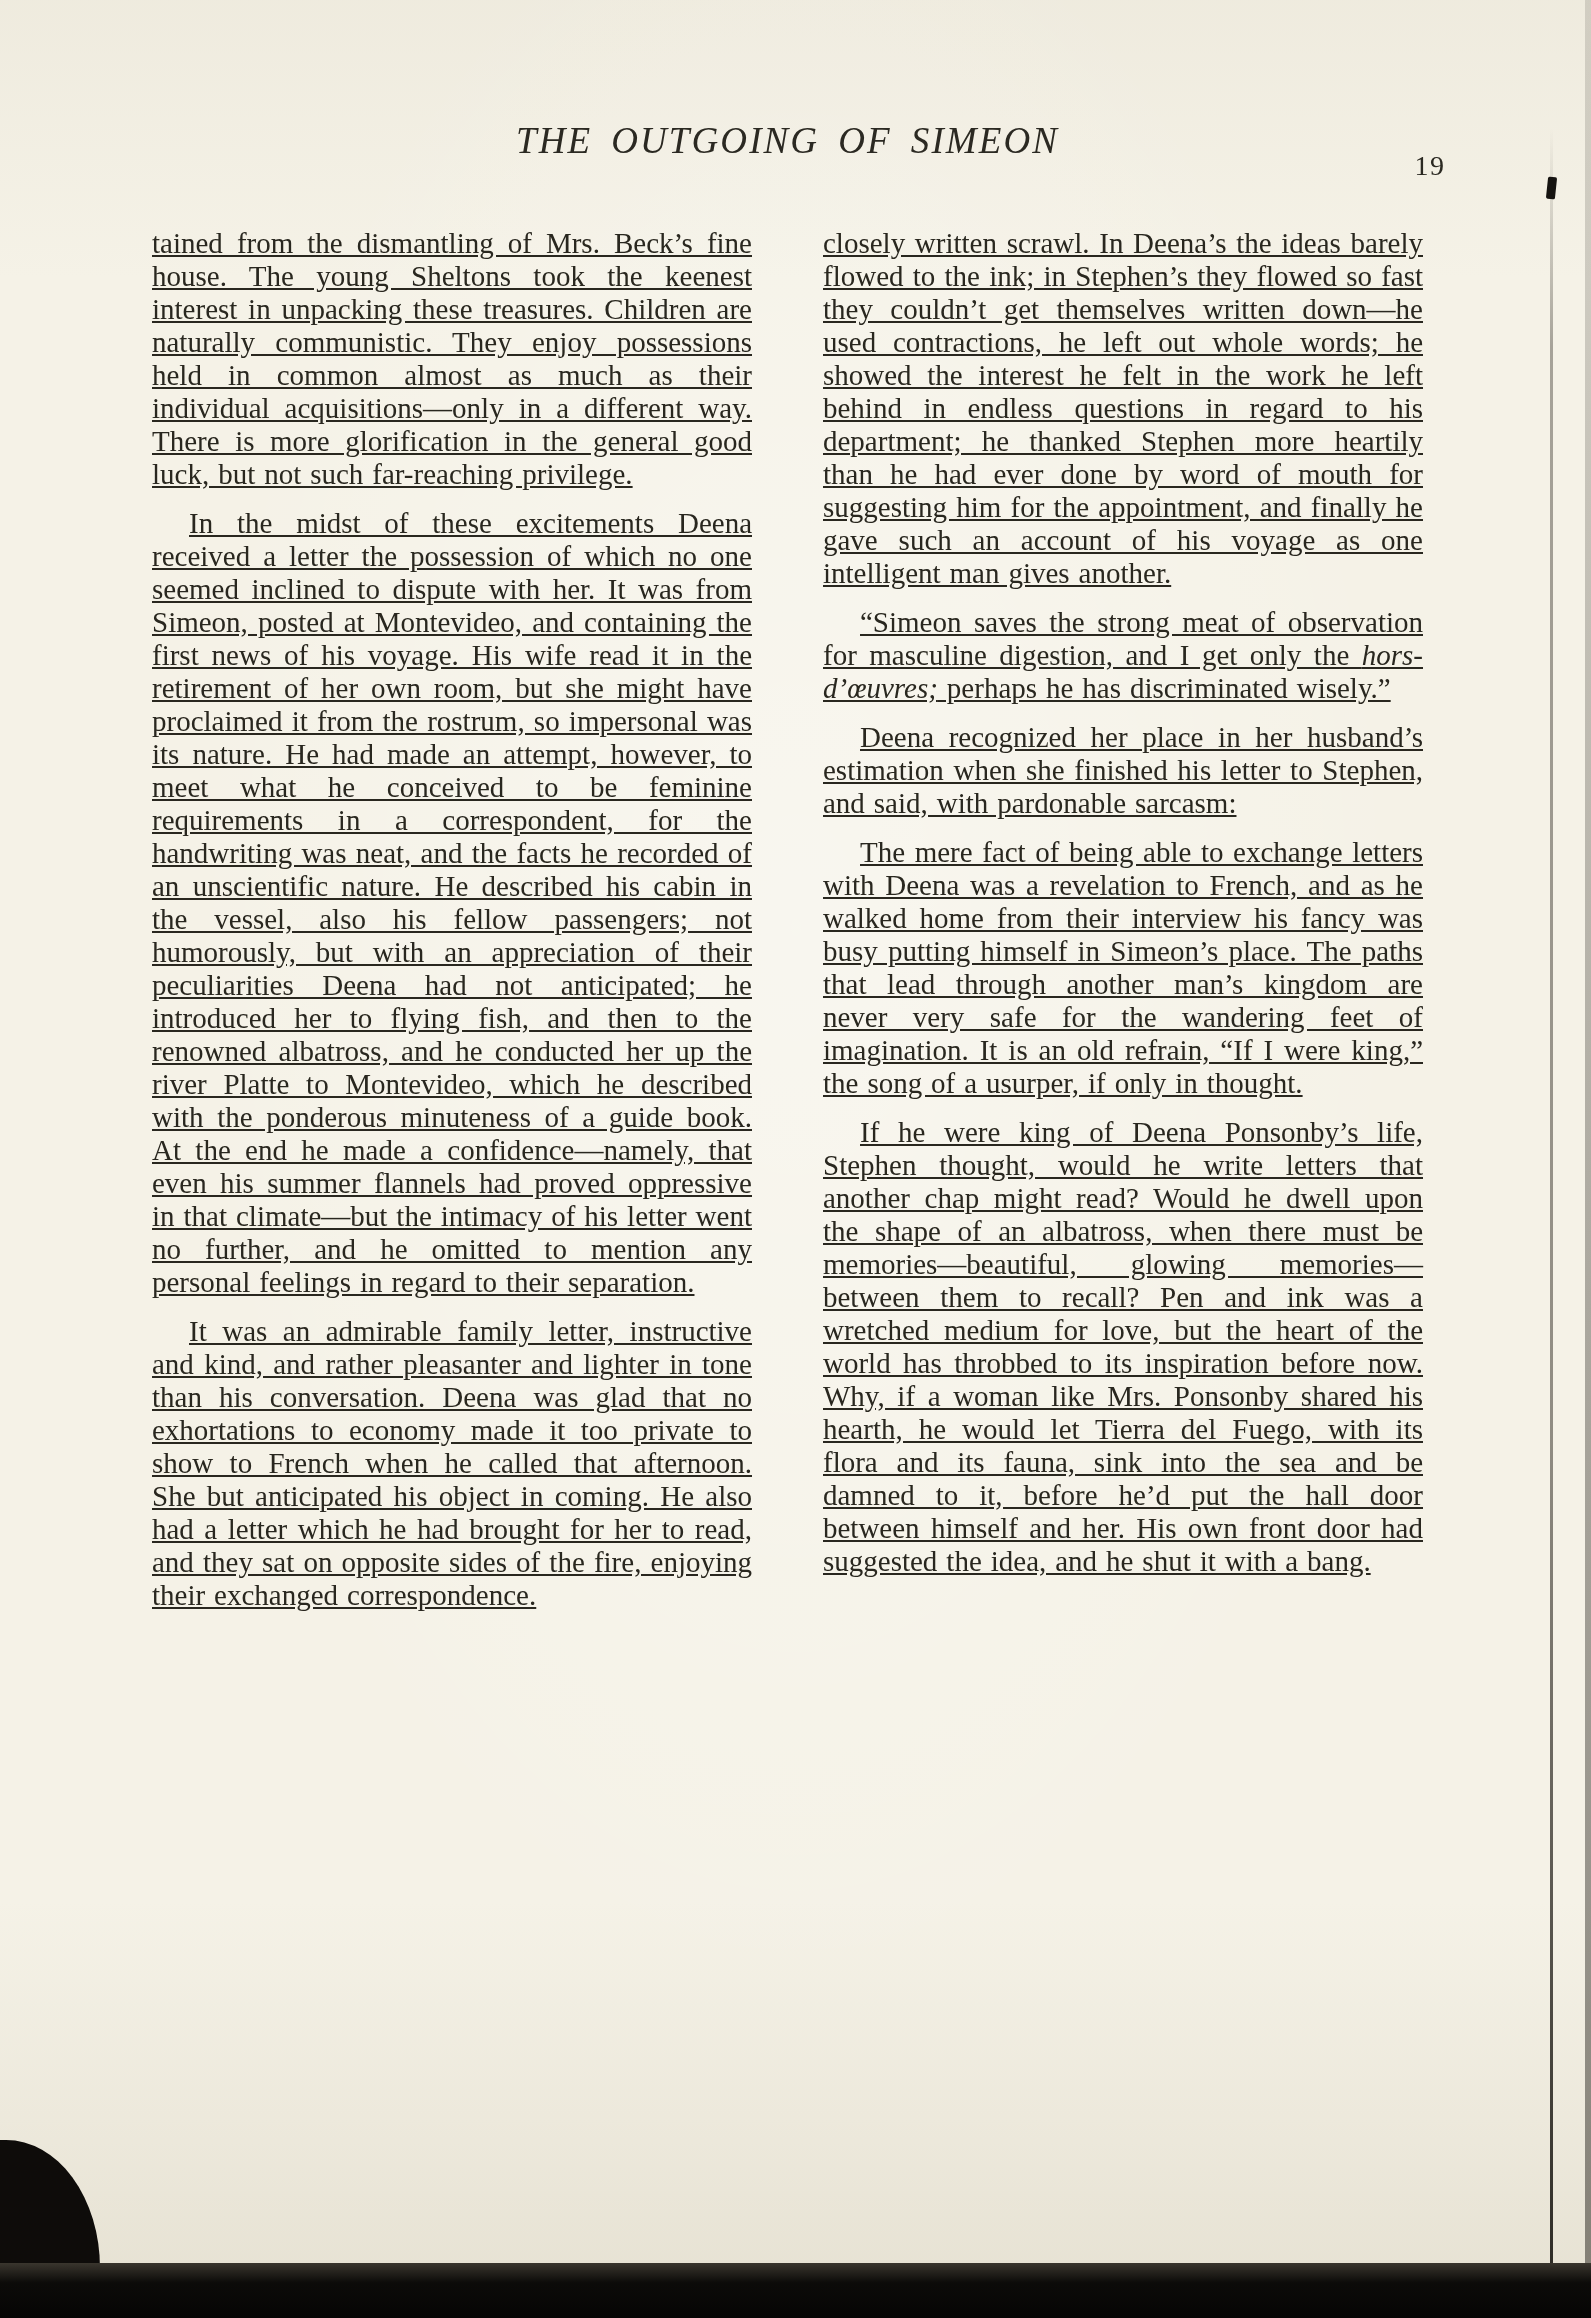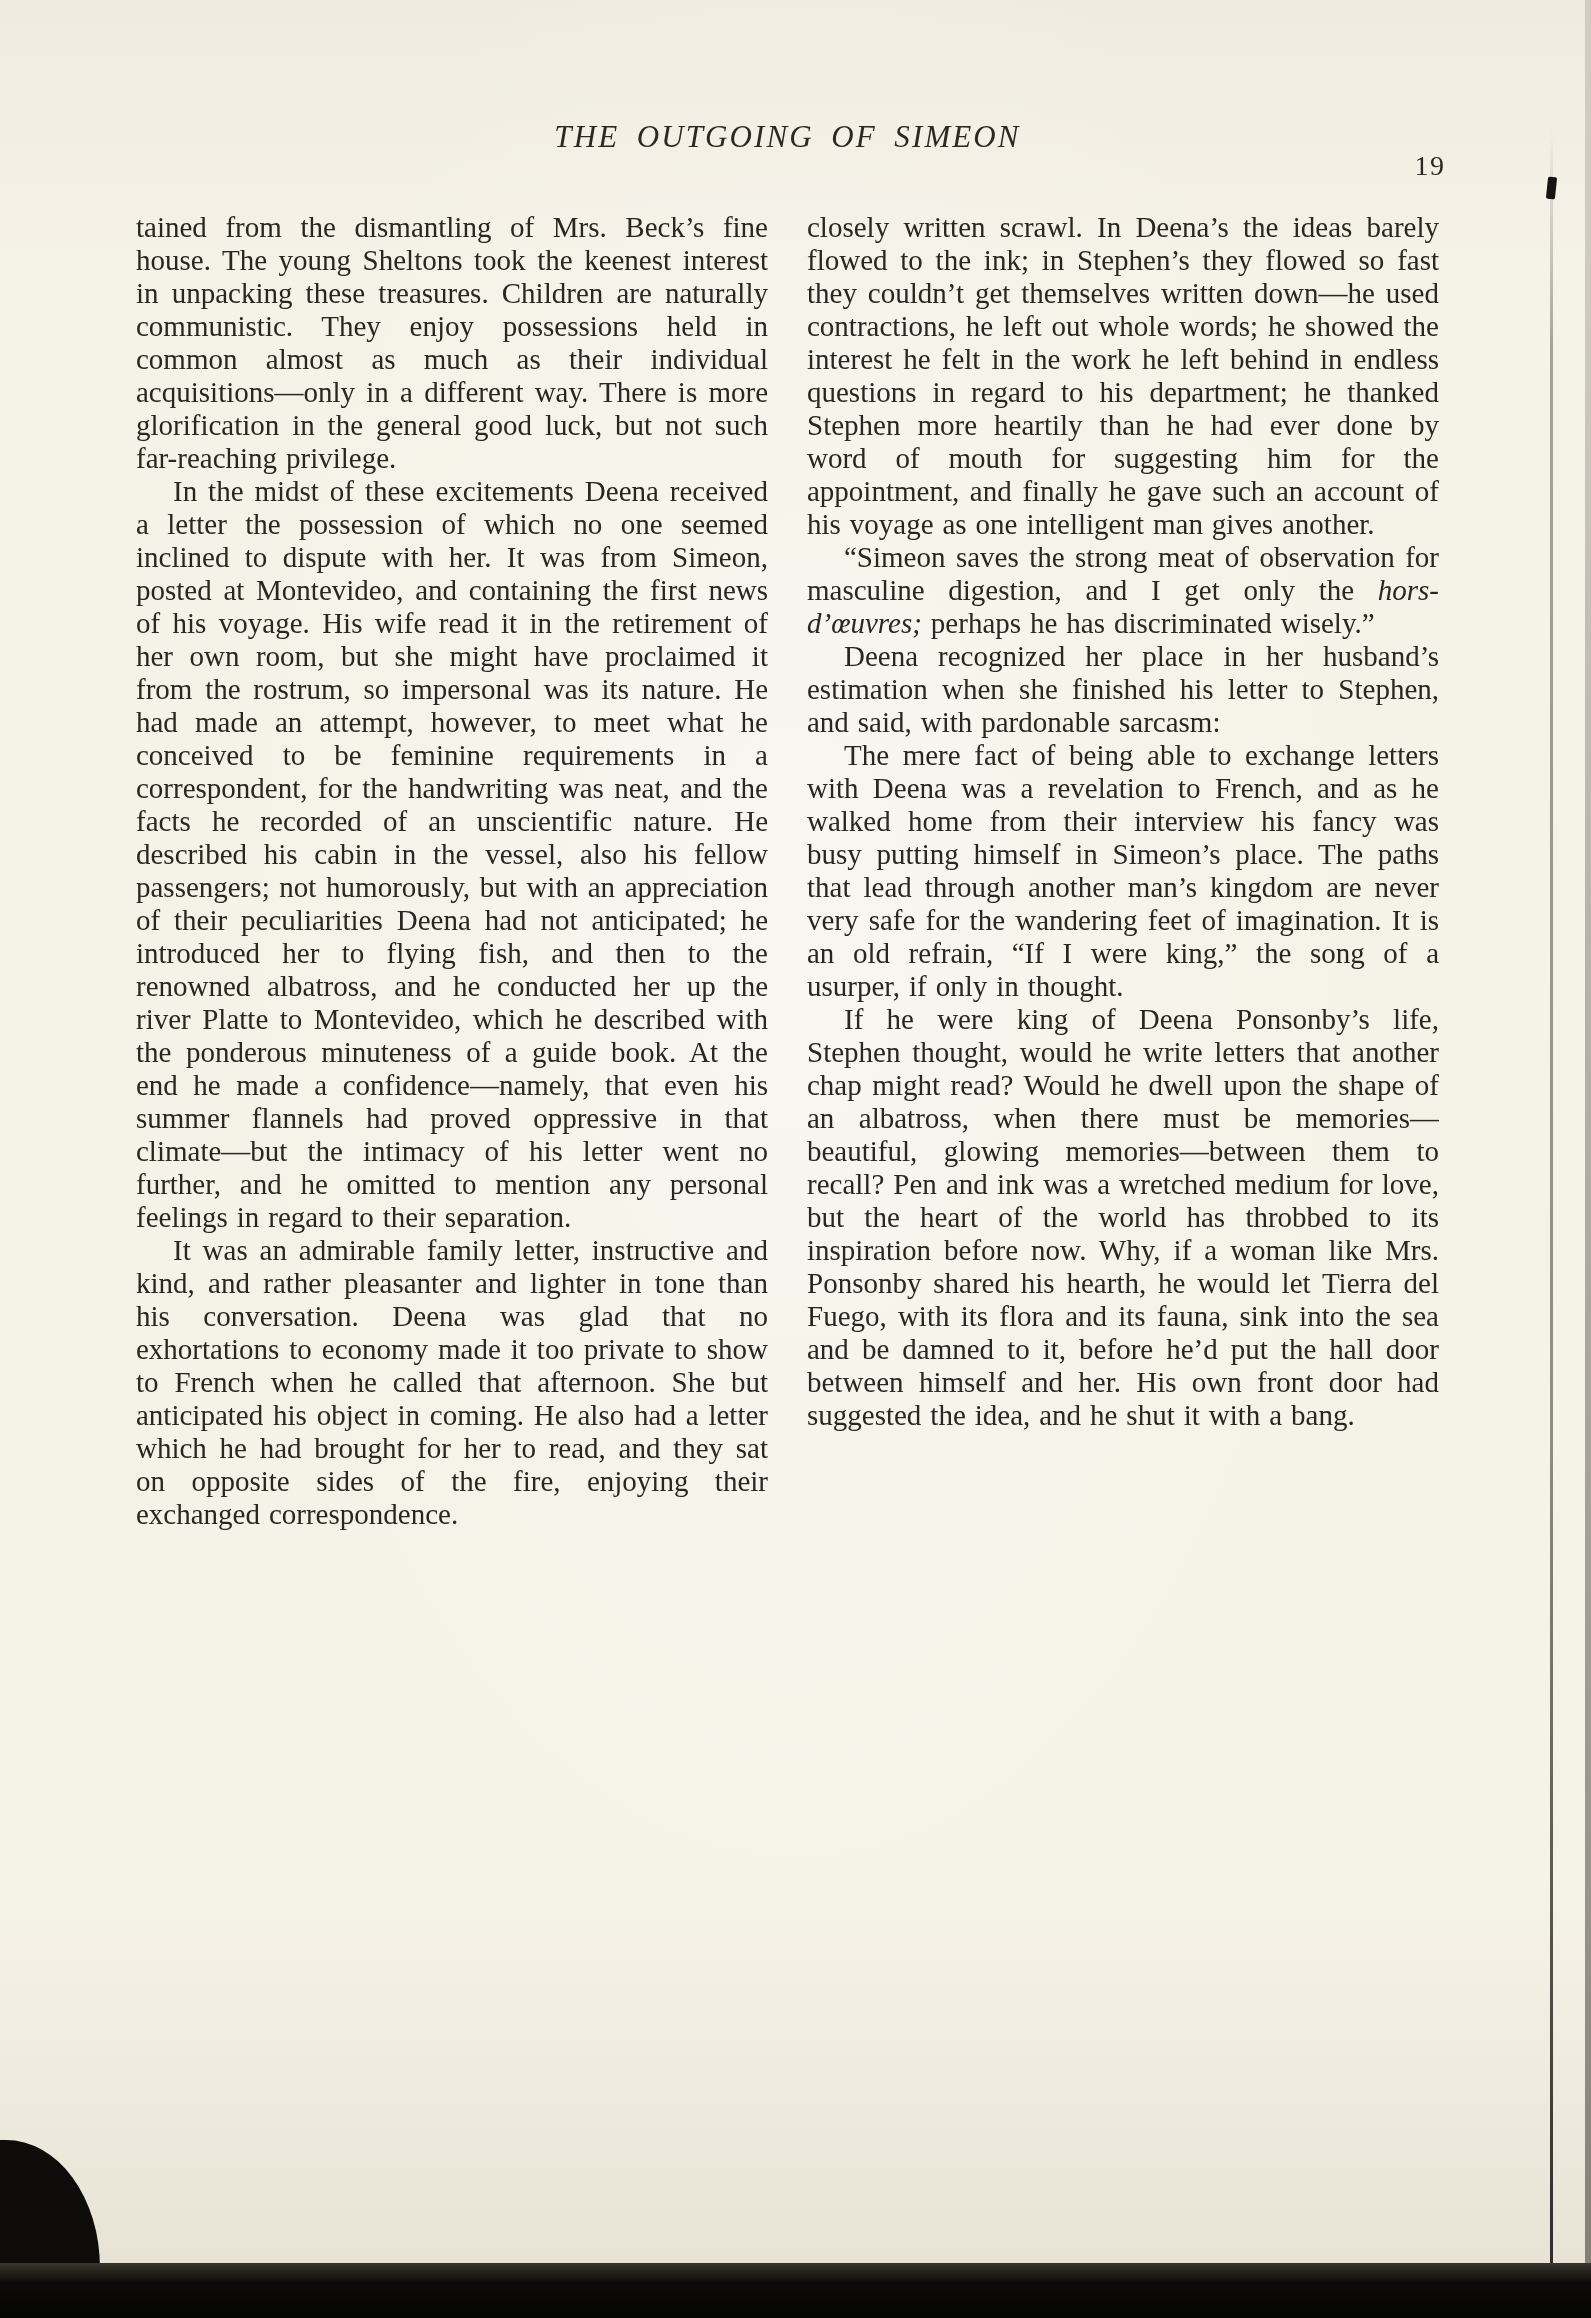--- a/index.html
+++ b/index.html
@@ -30,21 +30,21 @@
     top: 119px;
     width: 1303px;
   }
   header.running-head {
     position: relative;
     height: 51px;
     margin-bottom: 41px;
   }
   .head-title {
     margin: 0;
-    font-size: 31px;
+    font-size: 37px;
     font-weight: normal;
     font-style: italic;
     text-align: center;
     letter-spacing: 2.1px;
     word-spacing: 7.7px;
     color: #2b2922;
   }
   .head-pageno {
     position: absolute;
     right: -6.8px;
@@ -61,21 +61,22 @@
     overflow: hidden;
   }
   .col {
     width: 632px;
     text-align: justify;
     font-size: 29px;
     line-height: 33px;
     word-spacing: 1.7px;
   }
   .col p.para {
-    margin: 0;
+    margin: 16px;
+    text-decoration: underline;
   }
   .col p.para.indent {
     text-indent: 37px;
   }
   
   .edge-bottom {
     position: absolute;
     left: 0;
     bottom: 0;
     width: 100%;

